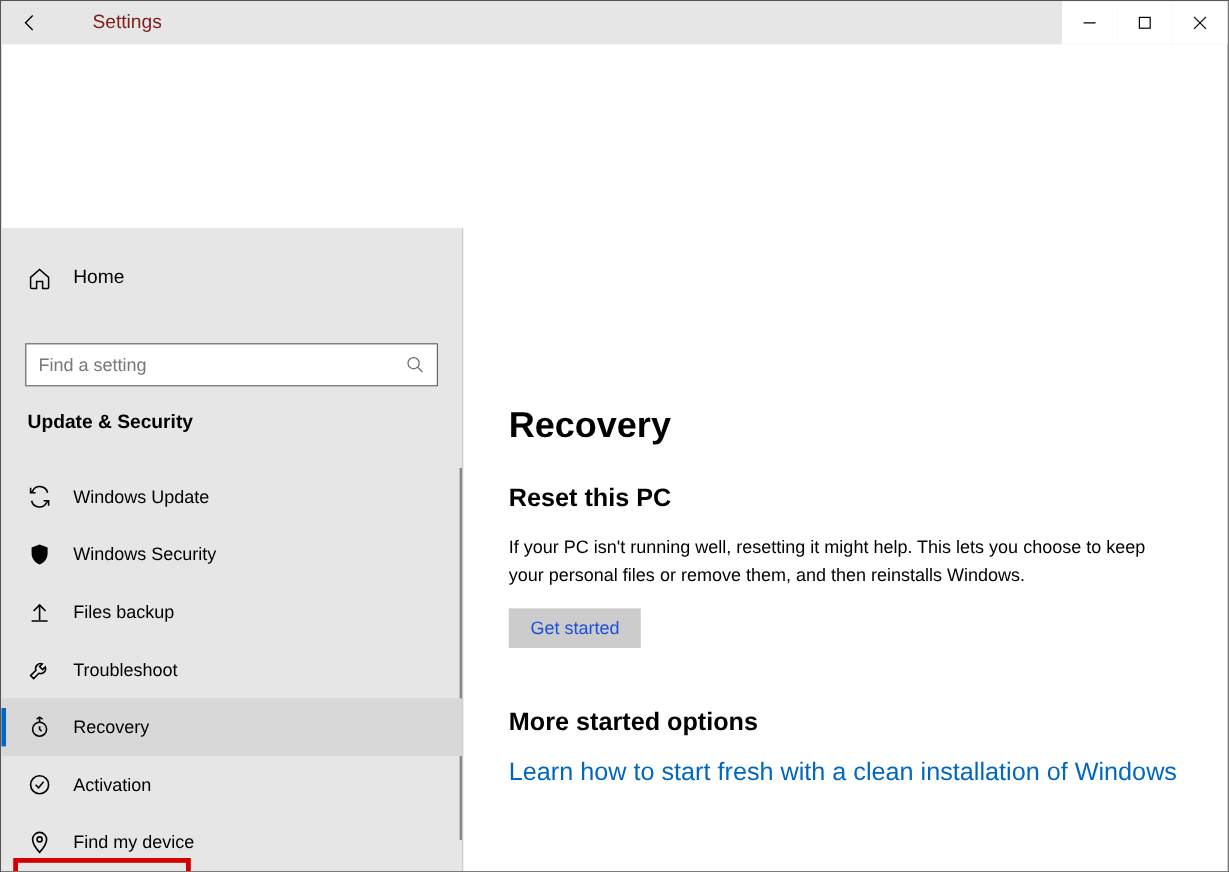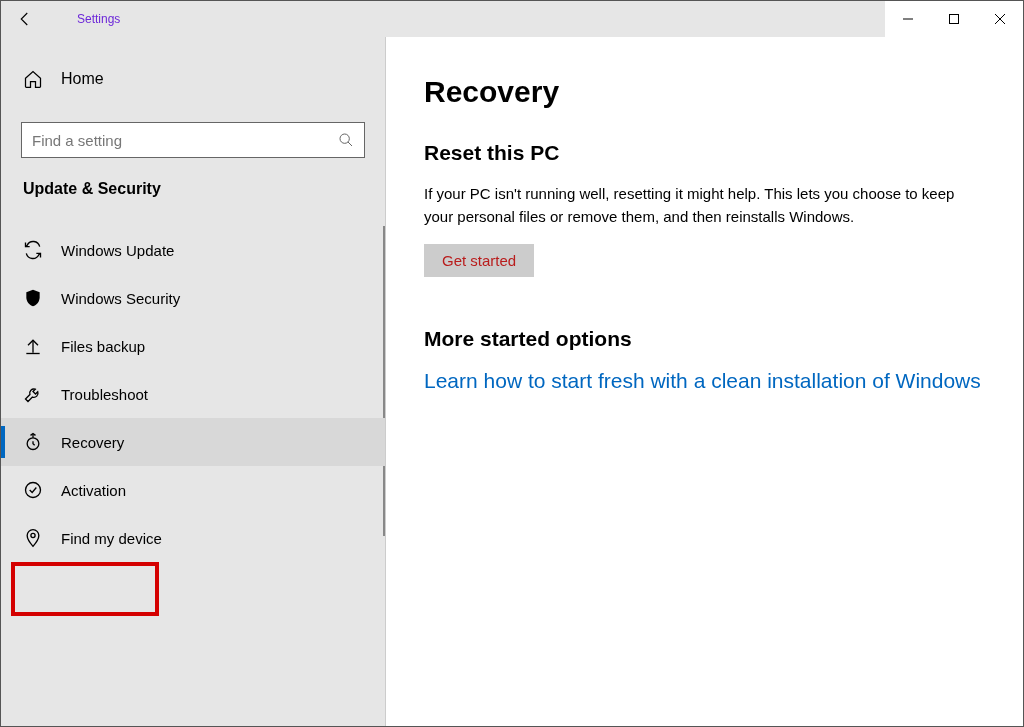--- a/index.html
+++ b/index.html
@@ -34,42 +34,43 @@
     }
     .back-btn {
       width: 20px;
       height: 20px;
       display: flex;
       align-items: center;
       justify-content: center;
       cursor: pointer;
     }
     .app-title {
-      font-size: 12px;
-      color: #6d28d9;
+      font-size: 16px;
+      color: #7f1d1d;
       margin-left: 26px;
     }
     .win-controls {
       display: flex;
       margin-left: auto;
       height: 100%;
     }
     .win-btn {
       width: 46px;
       height: 100%;
       display: flex;
       align-items: center;
       justify-content: center;
       cursor: pointer;
       background: #fff;
     }
     .content {
       display: flex;
       flex: 1;
       overflow: hidden;
+      align-items: flex-end;
     }
     .sidebar {
       width: 385px;
       background: #e6e6e6;
       padding-top: 20px;
       display: flex;
       flex-direction: column;
       border-right: 1px solid #ccc;
       position: relative;
     }
@@ -77,21 +78,21 @@
       display: flex;
       align-items: center;
       padding: 12px 22px;
       gap: 18px;
       cursor: pointer;
     }
     .home-row .label {
       font-size: 16px;
     }
     .search-box {
-      margin: 21px 20px 22px 20px;
+      margin: 32px 20px 22px 20px;
       height: 36px;
       border: 1.5px solid #666;
       background: #fff;
       display: flex;
       align-items: center;
       padding: 12px 10px;
     }
     .search-input {
       flex: 1;
       border: none;
@@ -182,21 +183,21 @@
       color: #000;
       margin-bottom: 16px;
       max-width: 560px;
     }
     .btn {
       background: #cccccc;
       border: none;
       padding: 8px 18px;
       font-size: 15px;
       cursor: pointer;
-      color: #b91c1c;
+      color: #1d4ed8;
     }
     .link {
       color: #0067c0;
       font-size: 21px;
       cursor: pointer;
     }
     svg { display: block; }
   </style>
 </head>
 <body>

